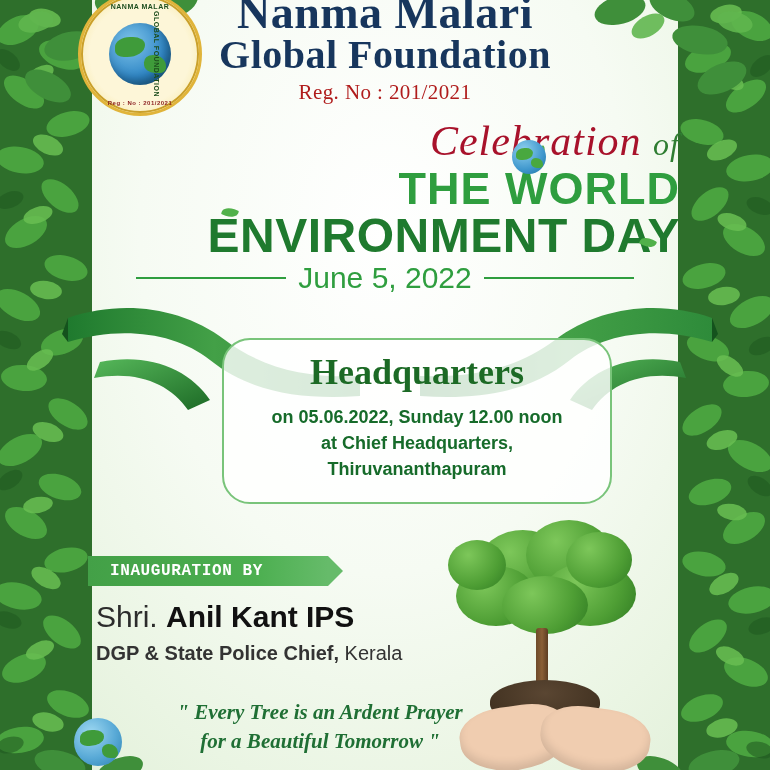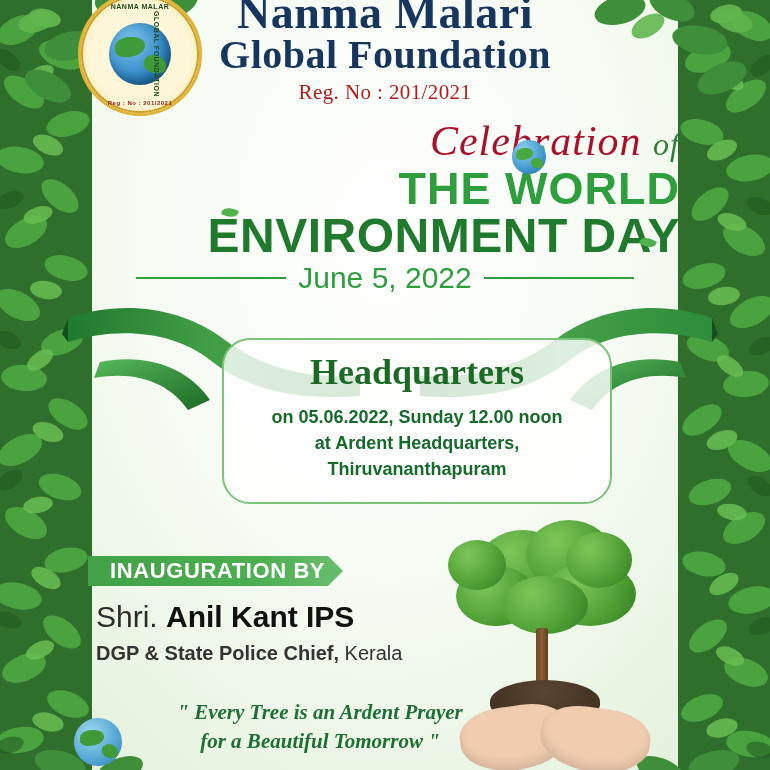--- a/index.html
+++ b/index.html
@@ -230,24 +230,24 @@
   }
   .inaug-by-banner::after {
     content: "";
     position: absolute;
     right: -15px; top: 0;
     border-left: 15px solid #66bb6a;
     border-top: 15px solid transparent;
     border-bottom: 15px solid transparent;
   }
   .inaug-by-banner .txt {
-    font-family: Liberation Sans, sans-serif;
+    font-family: Liberation Mono, monospace;
     font-weight: bold;
     color: #ffffff;
-    font-size: 22px;
+    font-size: 16px;
     letter-spacing: 0.6px;
   }
   .chief-name {
     position: absolute;
     left: 96px;
     top: 600px;
     font-family: "Liberation Sans", sans-serif;
     font-size: 30px;
     color: #2c2c2c;
   }
@@ -547,21 +547,21 @@
       <path d="M652,18 L658,34 L652,42 Z" fill="#14521d"></path>
       <path d="M40,62 C90,52 130,70 150,100 L128,110 C110,84 78,70 34,78 Z" fill="url(#rg2)"></path>
       <path d="M620,62 C570,52 530,70 510,100 L532,110 C550,84 582,70 626,78 Z" fill="url(#rg2)"></path>
     </svg>
   </div>
 
   <div class="card">
     <div class="inauguration">Headquarters</div>
     <div class="detail">
       <div>on 05.06.2022, Sunday 12.00 noon</div>
-      <div>at Ardent Headquarters,</div>
+      <div>at Chief Headquarters,</div>
       <div>Thiruvananthapuram</div>
     </div>
   </div>
 
   <div class="inaug-by-banner">
     <span class="txt">INAUGURATION BY</span>
   </div>
 
   <div class="chief-name">
     <span>Shri.</span>

